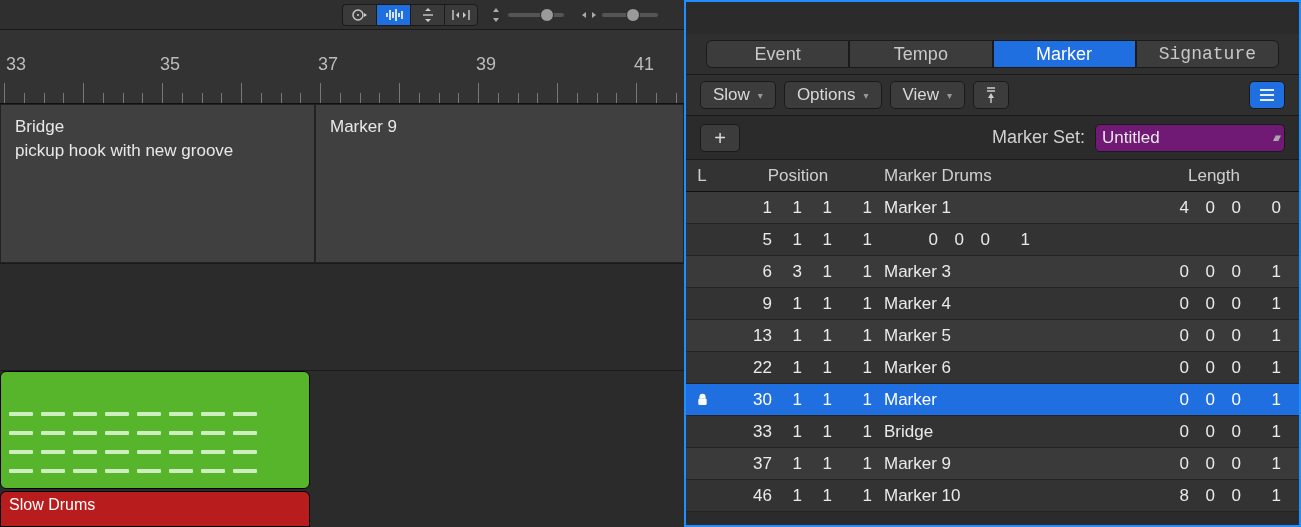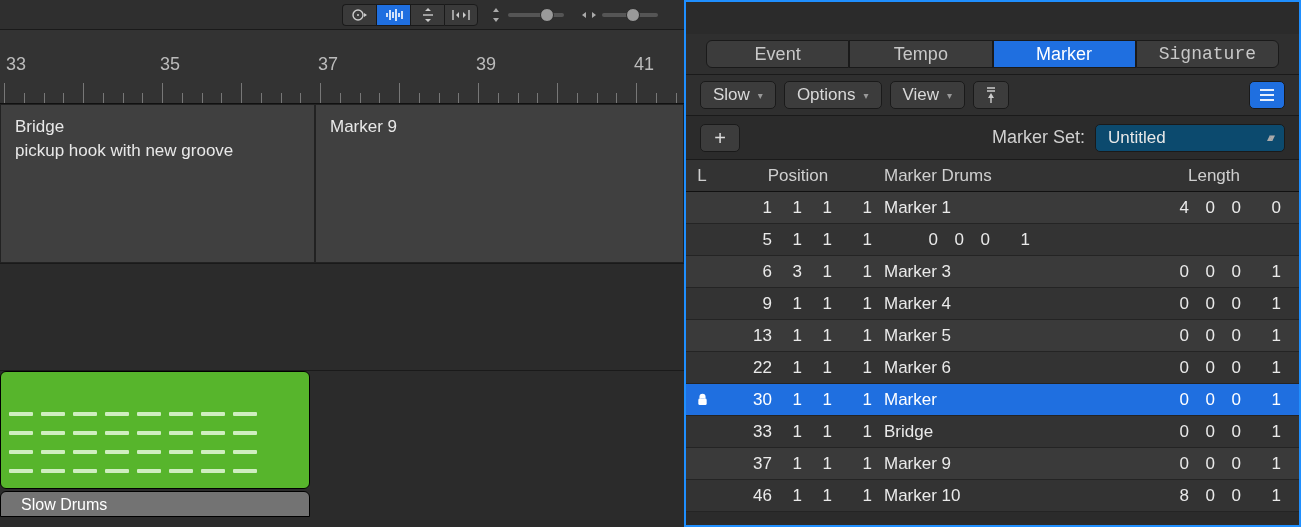--- a/index.html
+++ b/index.html
@@ -83,24 +83,24 @@
     overflow: hidden;
   }
   .region .midi-stub {
     position: absolute; left: 8px; right: 8px; bottom: 8px; top: 32px;
     display: flex; flex-direction: column; justify-content: space-around;
   }
   .region .midi-row { display: flex; gap: 8px; }
   .region .midi-row span { display: block; width: 24px; height: 4px; background: #cfeec0; border-radius: 1px; }
   .region2-track { height: 36px; }
   .region2 {
-    width: 310px; height: 26px;
-    background: #737373; border: 1px solid #000;
+    width: 310px; height: 36px;
+    background: #b91c1c; border: 1px solid #000;
     border-radius: 6px 6px 0 0;
-    color: #fff; font-size: 16px; padding: 4px 20px;
+    color: #fff; font-size: 16px; padding: 4px 8px;
   }
 
   
   .right {
     flex: 1; height: 100%;
     background: #2b2b2b;
     border: 2px solid #1f8fff;
     display: flex; flex-direction: column;
     overflow: hidden;
   }
@@ -153,24 +153,24 @@
     width: 40px; height: 28px;
     background: #3c3c3c; border: 1px solid #1a1a1a;
     border-radius: 5px;
     color: #ddd; font-size: 20px; line-height: 1;
     display: flex; align-items: center; justify-content: center;
   }
   .setbar .spacer { flex: 1; }
   .set-label { color: #d0d0d0; font-size: 18px; }
   .set-select {
     width: 190px; height: 28px;
-    background: #0c4a6e; border: 1px solid #1a1a1a;
+    background: #701a75; border: 1px solid #1a1a1a;
     border-radius: 5px; color: #e8e8e8; font-size: 17px;
     display: flex; align-items: center; justify-content: space-between;
-    padding: 0 12px;
+    padding: 0 6px;
   }
   .set-select .updn { font-size: 11px; color: #aaa; letter-spacing: -3px; }
 
   .list-head {
     height: 32px; background: #333;
     border-bottom: 1px solid #111;
     display: flex; align-items: center;
     color: #cfcfcf; font-size: 17px;
   }
   .col-l { width: 32px; text-align: center; }

